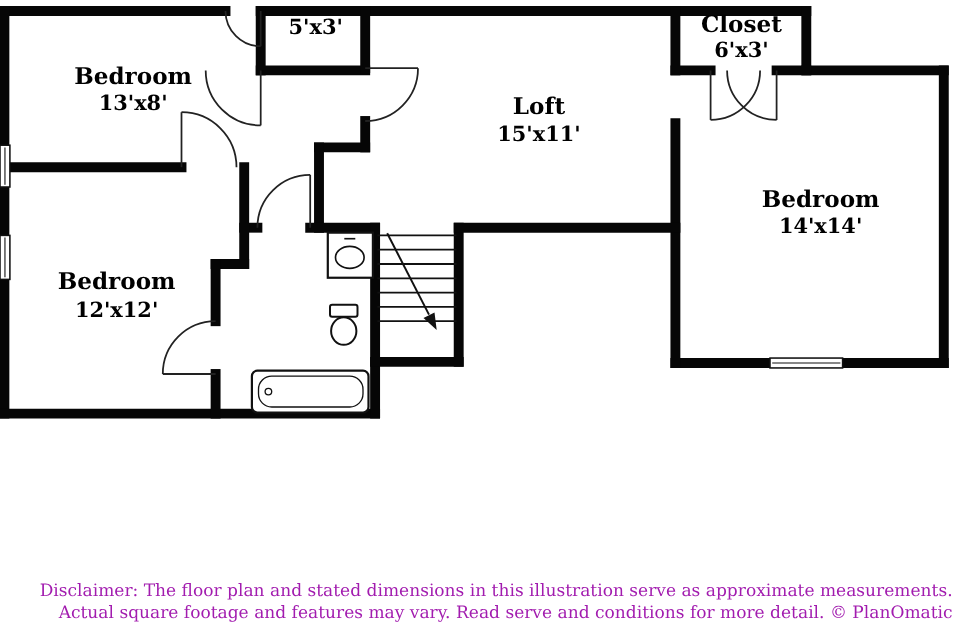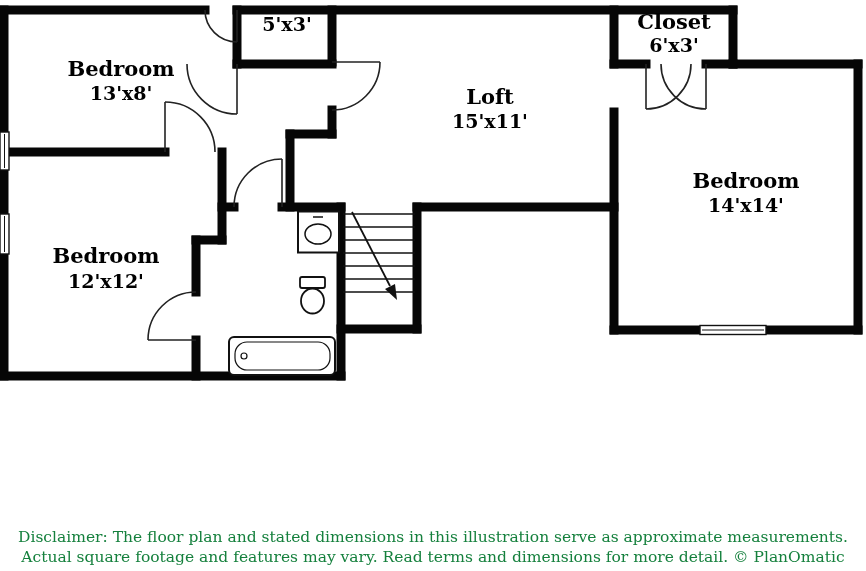--- a/index.html
+++ b/index.html
@@ -11,22 +11,22 @@
     overflow:hidden;
   }
   svg text{text-anchor:middle;fill:#000;}
   .room-name{font-family:"DejaVu Serif","Liberation Serif",serif;font-weight:bold;font-size:21px;}
   .room-dims{font-family:"DejaVu Serif","Liberation Serif",serif;font-weight:bold;font-size:19px;}
   .wall{stroke:#060606;stroke-width:9;stroke-linecap:square;}
   .thin{stroke:#111;fill:none;}
   .door{stroke:#222;stroke-width:1.6;fill:none;}
   .disclaimer{
     position:absolute;left:0;right:0;bottom:4px;
-    text-align:center;
-    font-size:15.5px;line-height:1.25;color:#15803d;
+    text-align:right;
+    font-size:15.5px;line-height:1.25;color:#a21caf;
   }
 </style>
 </head>
 <body>
 
 <div class="page">
 
   <svg width="866" height="440" viewBox="0 0 866 440">
 
     <g>
@@ -157,16 +157,16 @@
     <g>
       <text class="room-name" x="106" y="263">Bedroom</text>
       <text class="room-dims" x="106" y="288">12'x12'</text>
     </g>
 
   </svg>
 
   
   <div class="disclaimer">
     <div>Disclaimer: The floor plan and stated dimensions in this illustration serve as approximate measurements.</div>
-    <div>Actual square footage and features may vary. Read terms and dimensions for more detail. © PlanOmatic</div>
+    <div>Actual square footage and features may vary. Read serve and conditions for more detail. © PlanOmatic</div>
   </div>
 
 </div>
 
 </body></html>

